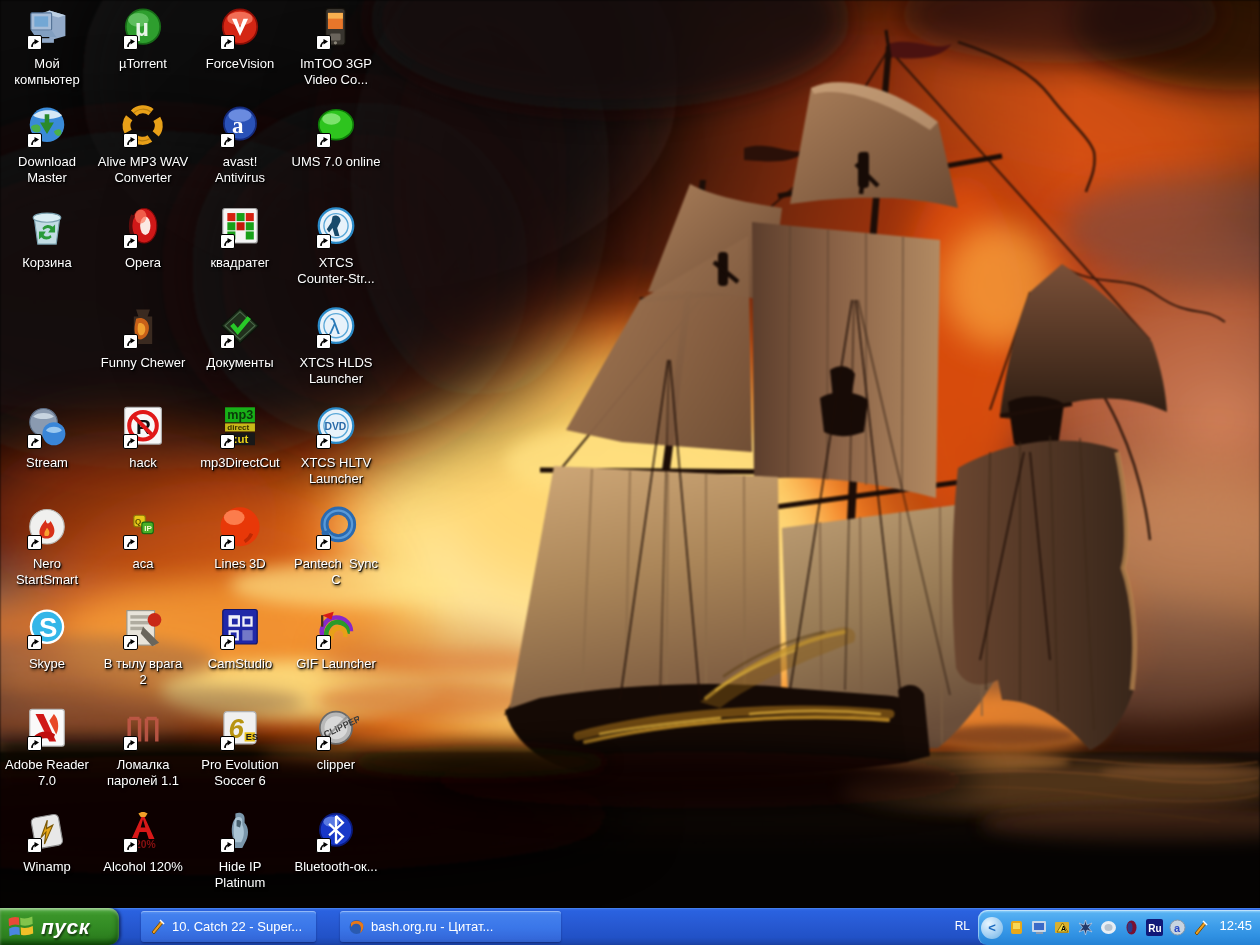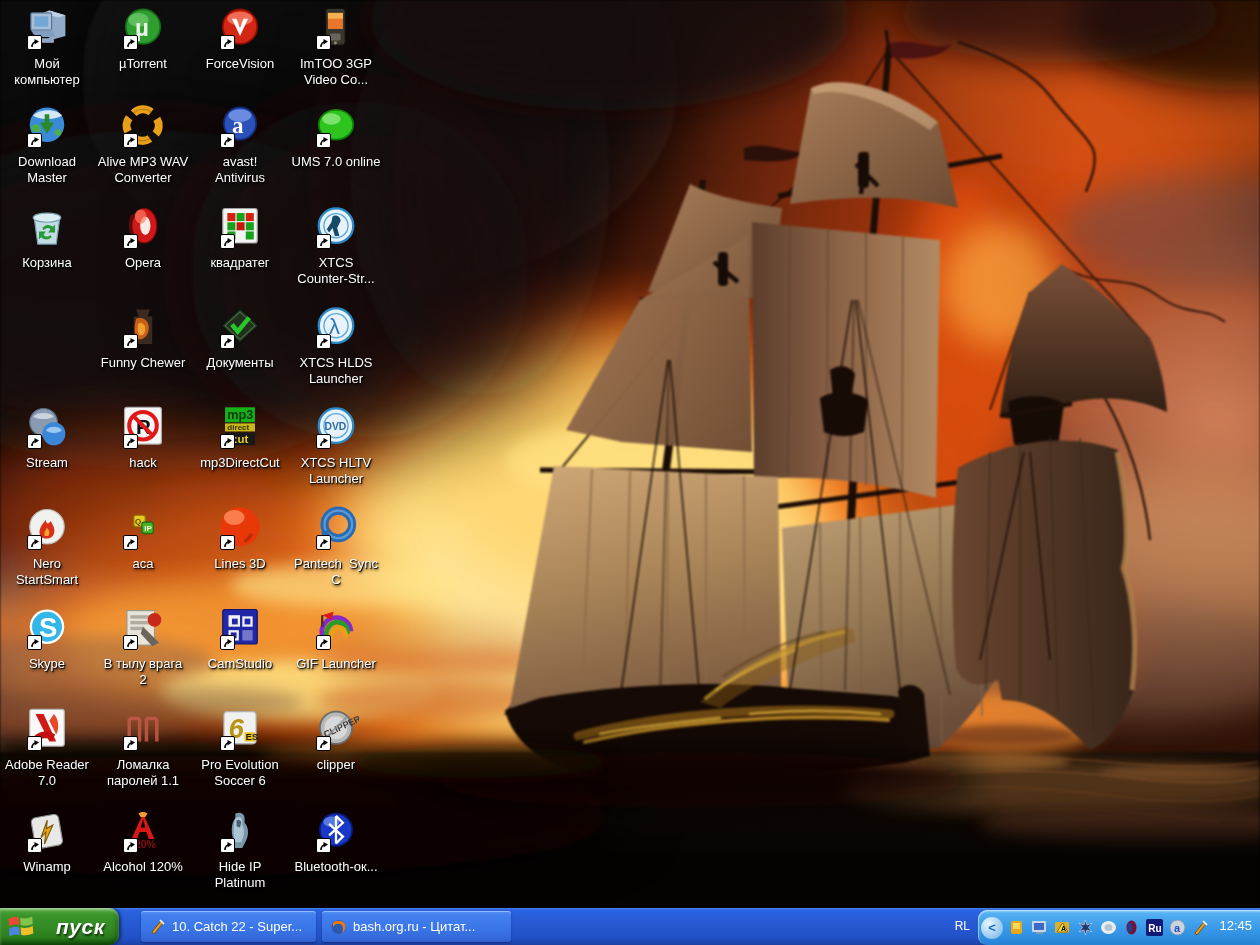--- a/index.html
+++ b/index.html
@@ -6,21 +6,21 @@
 #desk{position:relative;width:1260px;height:945px;font-family:"Liberation Sans",sans-serif}
 #wall{position:absolute;left:0;top:0;filter:blur(0.8px)}
 .ic{position:absolute;width:96px;text-align:center}
 .im{height:44px;position:relative}
 .im > svg{position:absolute;left:50%;margin-left:-23px;bottom:0;width:46px;height:46px}
 .sc svg{position:absolute;left:2px;top:2.5px}
 .sc{position:absolute;left:50%;margin-left:-20px;bottom:2px;width:15px;height:15px;background:#fff;border:1px solid #000;border-radius:2px;font-size:10px;line-height:13px;color:#000;font-weight:bold;text-align:center;z-index:3}
 .lb{margin-top:4px;font-size:13px;line-height:16px;color:#fff;text-shadow:1px 1px 1px #000,1px 2px 3px rgba(0,0,0,.9)}
 #bar{position:absolute;left:0;top:908px;width:1260px;height:37px;background:linear-gradient(#4a8af2 0%,#3268e4 4%,#2a62e0 8%,#2759d2 45%,#2151c6 80%,#1c46ae 95%,#1941a2 100%)}
 #start{position:absolute;left:0;top:0;width:119px;height:37px;border-radius:0 10px 10px 0;background:linear-gradient(#7ec46a 0%,#48a238 8%,#3a9429 20%,#338c24 50%,#2c7e1e 80%,#1d6412 95%,#155208 100%);box-shadow:inset 0 2px 3px rgba(255,255,255,.35),inset -2px -3px 5px rgba(0,40,0,.45),2px 0 3px rgba(0,0,30,.5);display:flex;align-items:center;padding-left:8px}
-#start .txt{color:#fff;font-size:21px;font-weight:bold;font-style:italic;margin-left:22px;text-shadow:1px 2px 2px rgba(0,0,0,.6);letter-spacing:.5px}
+#start .txt{color:#fff;font-size:21px;font-weight:bold;font-style:italic;margin-left:7px;text-shadow:1px 2px 2px rgba(0,0,0,.6);letter-spacing:.5px}
 .tbtn{position:absolute;top:3px;height:31px;border-radius:3px;background:linear-gradient(#5a94f4 0%,#4380ee 12%,#3a76e8 55%,#3468da 90%,#2e5ec8 100%);box-shadow:inset 0 1px 0 rgba(255,255,255,.35),0 1px 2px rgba(0,0,40,.4);display:flex;align-items:center;color:#fff;font-size:13px;padding:0 8px;white-space:nowrap;overflow:hidden}
 .tbtn .ti{width:17px;height:17px;margin-right:6px;flex:0 0 auto}
 #tray{position:absolute;right:0;top:2px;height:35px;width:282px;border-radius:9px 0 0 9px;background:linear-gradient(#8ed0fa 0%,#55b0f2 10%,#3d9dea 45%,#2f90e2 75%,#2582d4 100%);box-shadow:inset 1px 1px 1px rgba(255,255,255,.5);display:flex;align-items:center}
 #rl{position:absolute;right:290px;top:0;height:37px;line-height:37px;color:#fff;font-size:12px}
 #clock{color:#fff;font-size:13px;position:absolute;right:8px;top:0;height:35px;line-height:35px}
 .tico{width:17px;height:17px;margin-right:6px;flex:0 0 auto}
 </style></head>
 <body>
 <div id="desk">
 <svg id="wall" width="1260" height="908" viewBox="0 0 1260 908">
@@ -947,21 +947,21 @@
     </svg>
     <span class="txt">пуск</span>
   </div>
   <div class="tbtn" style="left:141px;width:175px">
     <svg class="ti" viewBox="0 0 17 17">
           <path d="M3,14 L12,3 L14,5 L5,16 Z" fill="#f0a020" stroke="#7a5008" stroke-width="1"></path>
           <path d="M11,2 L15,6" stroke="#fff" stroke-width="1.6"></path>
         </svg>
     10. Catch 22 - Super...
   </div>
-  <div class="tbtn" style="left:322px;width:189px">
+  <div class="tbtn" style="left:340px;width:221px">
     <svg class="ti" viewBox="0 0 17 17">
           <circle cx="8.5" cy="9" r="7" fill="#2a5ab0"></circle>
           <path d="M3,5 C6,2 12,2 15,6 C16,9 15,13 12,15 C14,11 13,7 10,6 C7,5 5,6 3,9 Z" fill="#e87818"></path>
         </svg>
     bash.org.ru - Цитат...
   </div>
   <div id="rl">RL</div>
   <div id="tray">
     <div style="width:22px;height:22px;border-radius:50%;background:radial-gradient(circle at 35% 30%,#e8f6ff,#9ecdf2 60%,#6aaede);margin:0 5px 0 3px;color:#1a6ac0;font-weight:bold;font-size:13px;text-align:center;line-height:21px">&lt;</div>
     <svg class="tico" viewBox="0 0 17 17">

